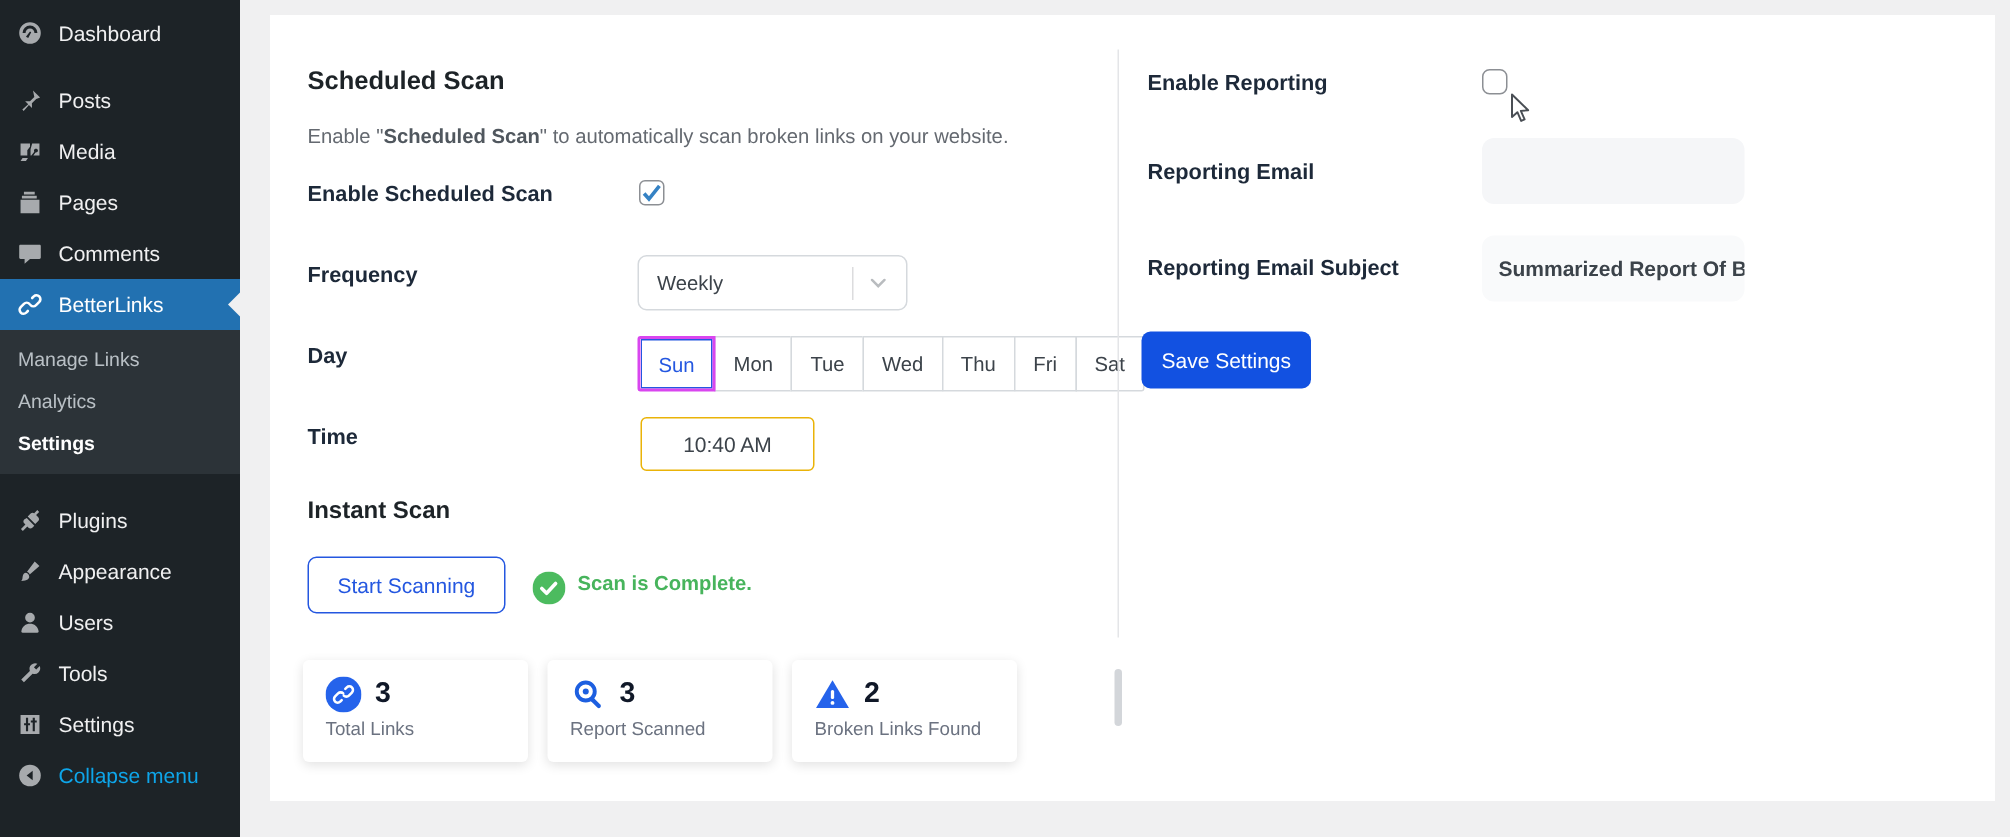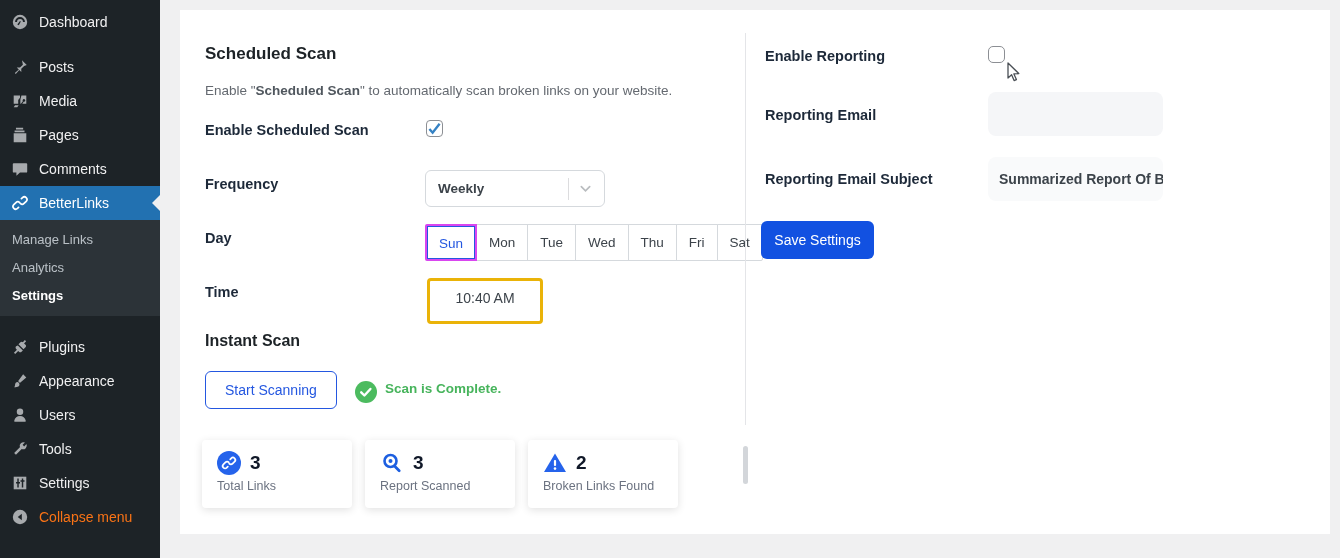--- a/index.html
+++ b/index.html
@@ -30,21 +30,21 @@
   .menu-item.active::after {
     content:""; position:absolute; right:0; top:50%; margin-top:-8px;
     border:8px solid transparent; border-right-color:#f0f0f1; border-left-width:0;
   }
   .submenu { background:#2c3338; padding:6px 0; }
   .submenu-item {
     height:28px; line-height:28px; padding-left:12px; font-size:13px;
     color:rgba(240,246,252,.72); cursor:pointer;
   }
   .submenu-item.active { color:#fff; font-weight:bold; }
-  .menu-item.collapse { color:#f97316;align-items:center; }
+  .menu-item.collapse { color:#0ea5e9;align-items:center; }
 
   
   .card {
     position:absolute; left:180px; top:10px; width:1150px; height:524px;
     background:#fff;
   }
   .abs { position:absolute; }
 
   .h1 { font-size:17px; font-weight:bold; color:#1d2327; }
   .h2 { font-size:16px; font-weight:bold; color:#1d2327; }
@@ -75,21 +75,21 @@
     color:#3c434a; cursor:pointer;
   }
   .day-btn:first-child { margin-left:0; border-radius:2px 0 0 2px; }
   .day-btn:last-child { border-radius:0 2px 2px 0; }
   .day-btn.selected {
     border:2px solid #d946ef; box-shadow:inset 0 0 0 1px #2457e0;
     color:#2457e0; position:relative; z-index:1;
   }
 
   .time-input {
-    width:116px; height:46px; border:3px solid #eab308; border-radius:4px;
+    width:116px; height:36px; border:1px solid #eab308; border-radius:4px;
     background:#fff; font-size:14px; color:#3c434a; text-align:center;
     line-height:34px; cursor:text;
   }
 
   .btn-outline {
     display:inline-block; padding:0 19px; height:38px; line-height:35px;
     border:1.5px solid #2457e0; border-radius:6px; background:#fff;
     color:#2457e0; font-size:14px; cursor:pointer;
   }
   .status-ok { display:flex; align-items:flex-start; gap:8px; }
@@ -260,21 +260,21 @@
 
     <div class="abs field-label" style="left:25px; top:112px;">Enable Scheduled Scan</div>
     <div class="abs checkbox" style="left:246px; top:110px;">
       <svg width="13" height="13" viewBox="0 0 14 14">
           <path fill="none" stroke="#3582c4" stroke-width="2.6" d="M1.5 7.5l3.5 4L12.5 2"></path>
         </svg>
     </div>
 
     <div class="abs field-label" style="left:25px; top:166px;"></div>
     <div class="abs field-label" style="left:25px; top:166px;">Frequency</div>
-    <div class="abs select" style="left:245px; top:160px;font-weight:bold;">
+    <div class="abs select" style="left:245px; top:160px;">
       <span>Weekly</span>
       <span class="chev">
         <span class="chev-bar"></span>
         <svg width="13" height="13" viewBox="0 0 14 14">
             <path fill="none" stroke="#b9bcbf" stroke-width="1.8" stroke-linecap="round" d="M2.5 5l4.5 4.5L11.5 5"></path>
           </svg>
       </span>
     </div>
 
     <div class="abs field-label" style="left:25px; top:220px;">Day</div>

